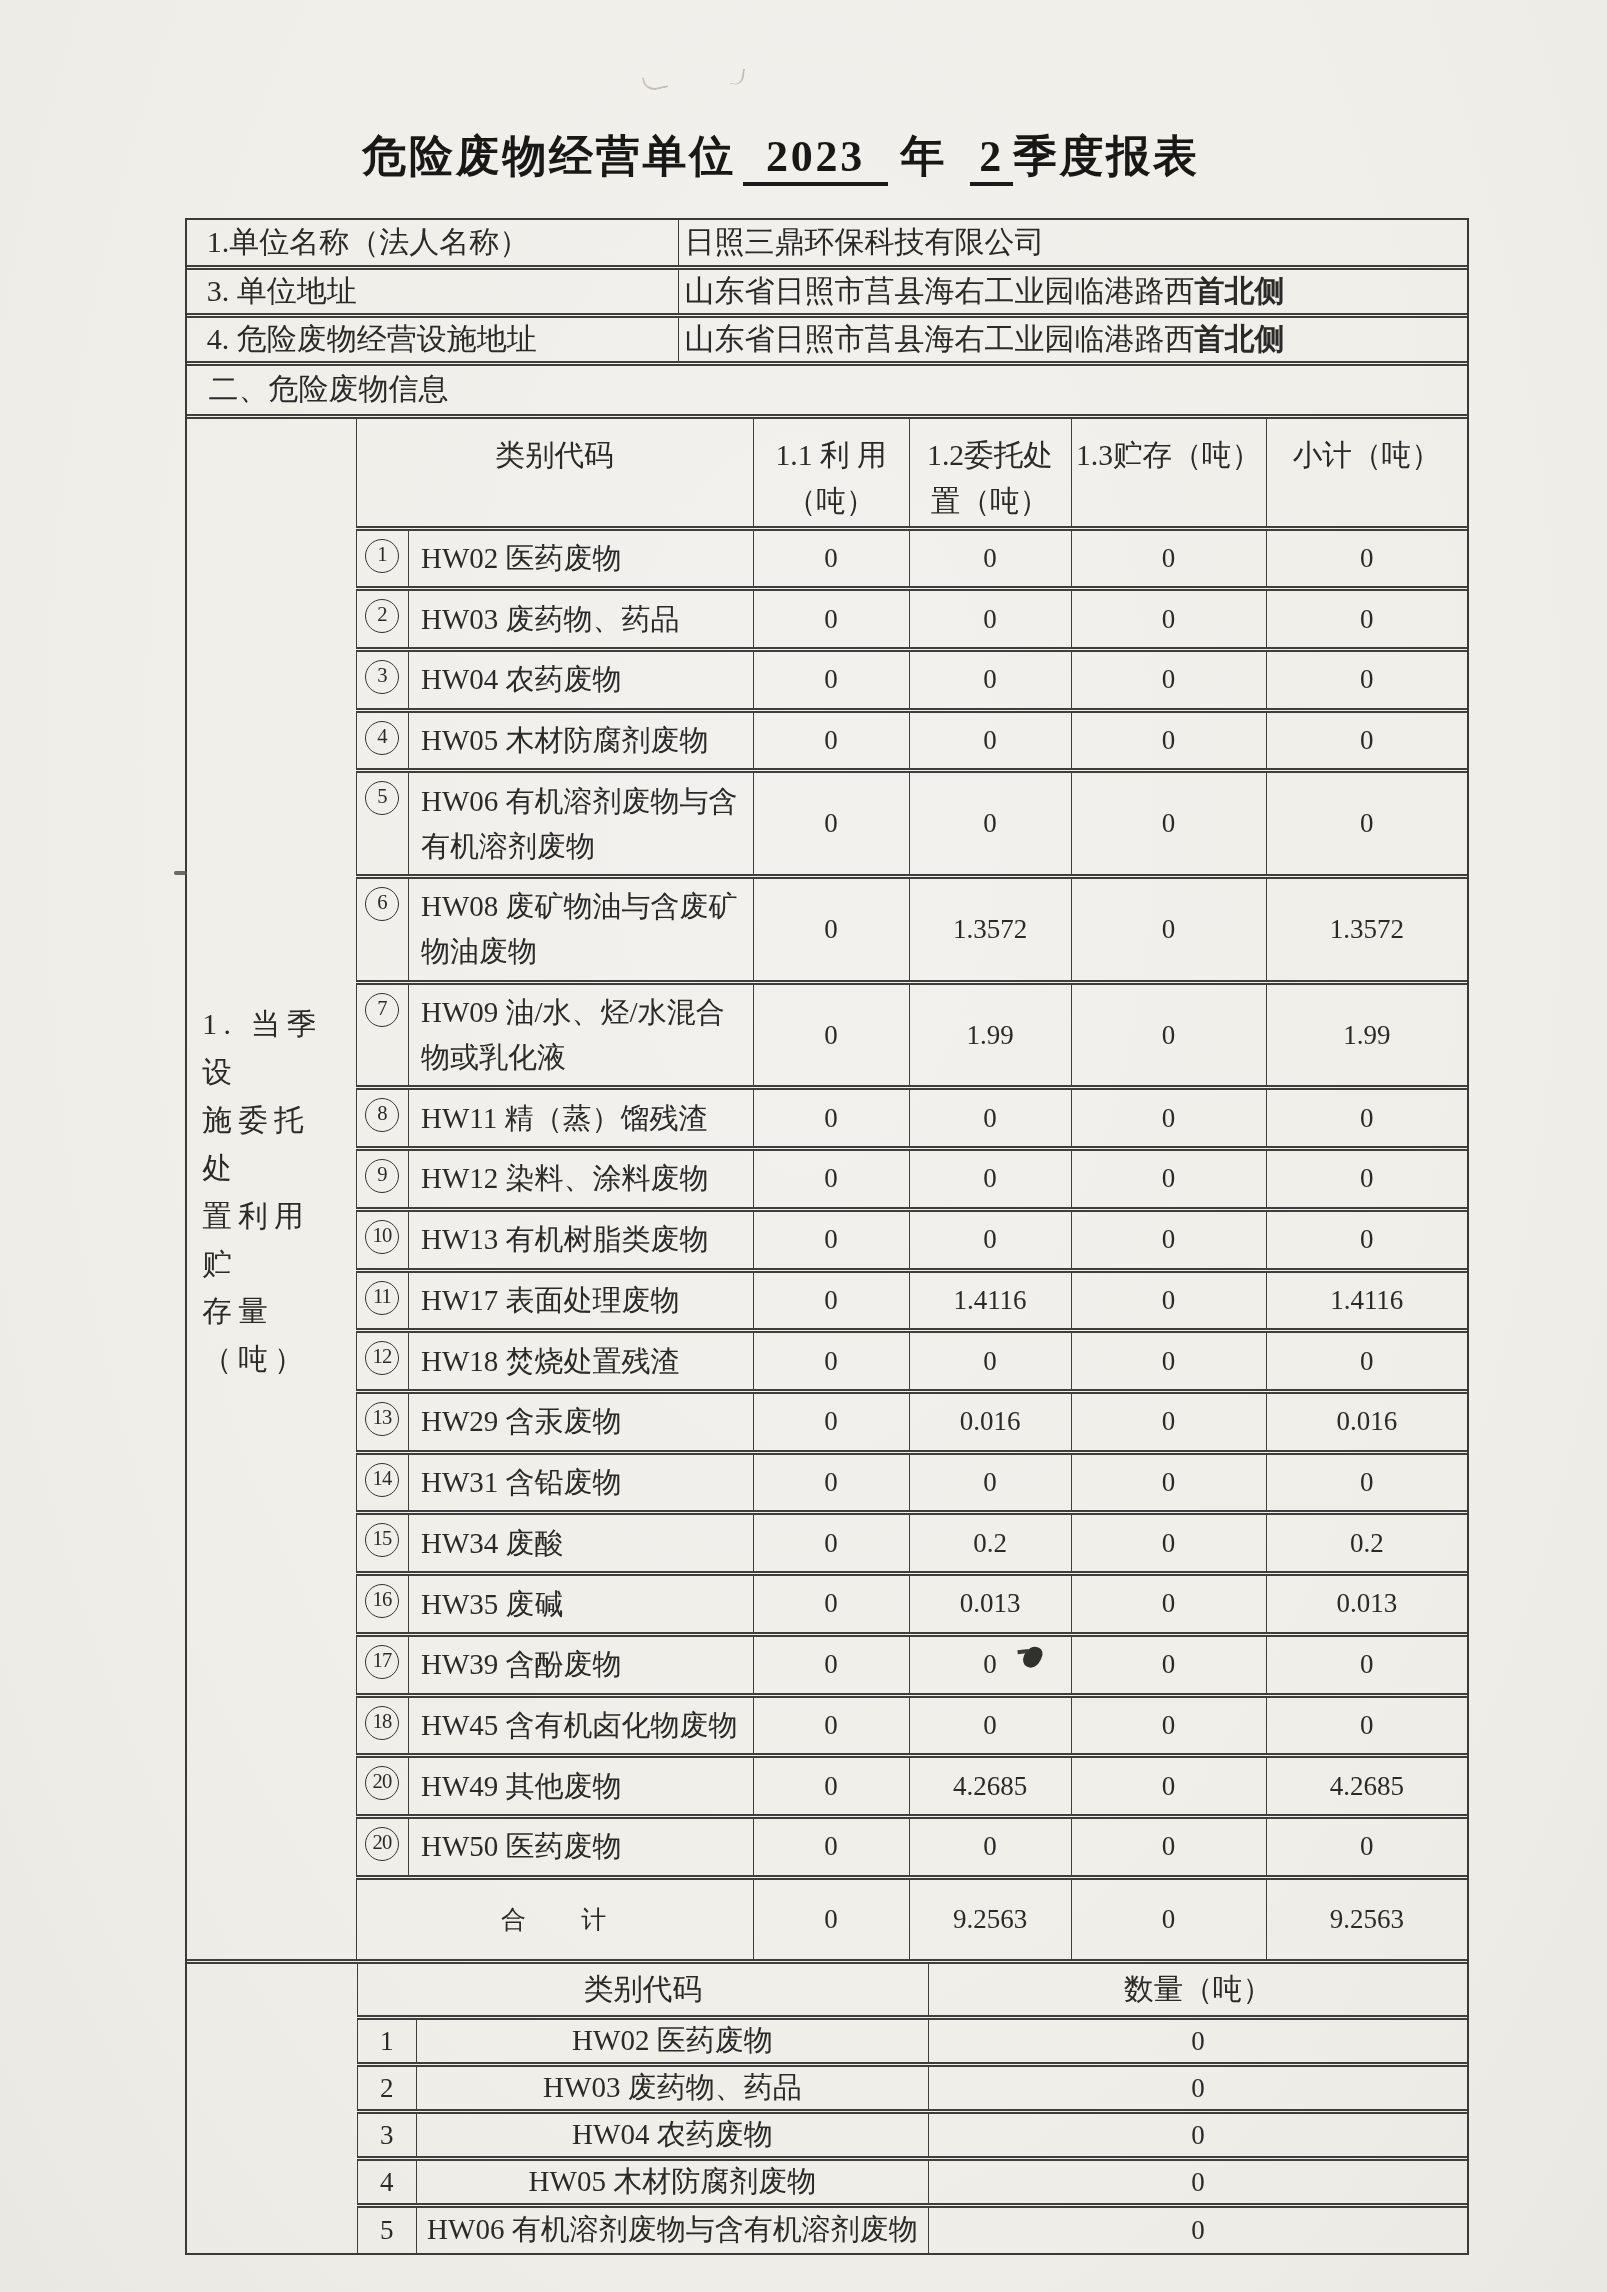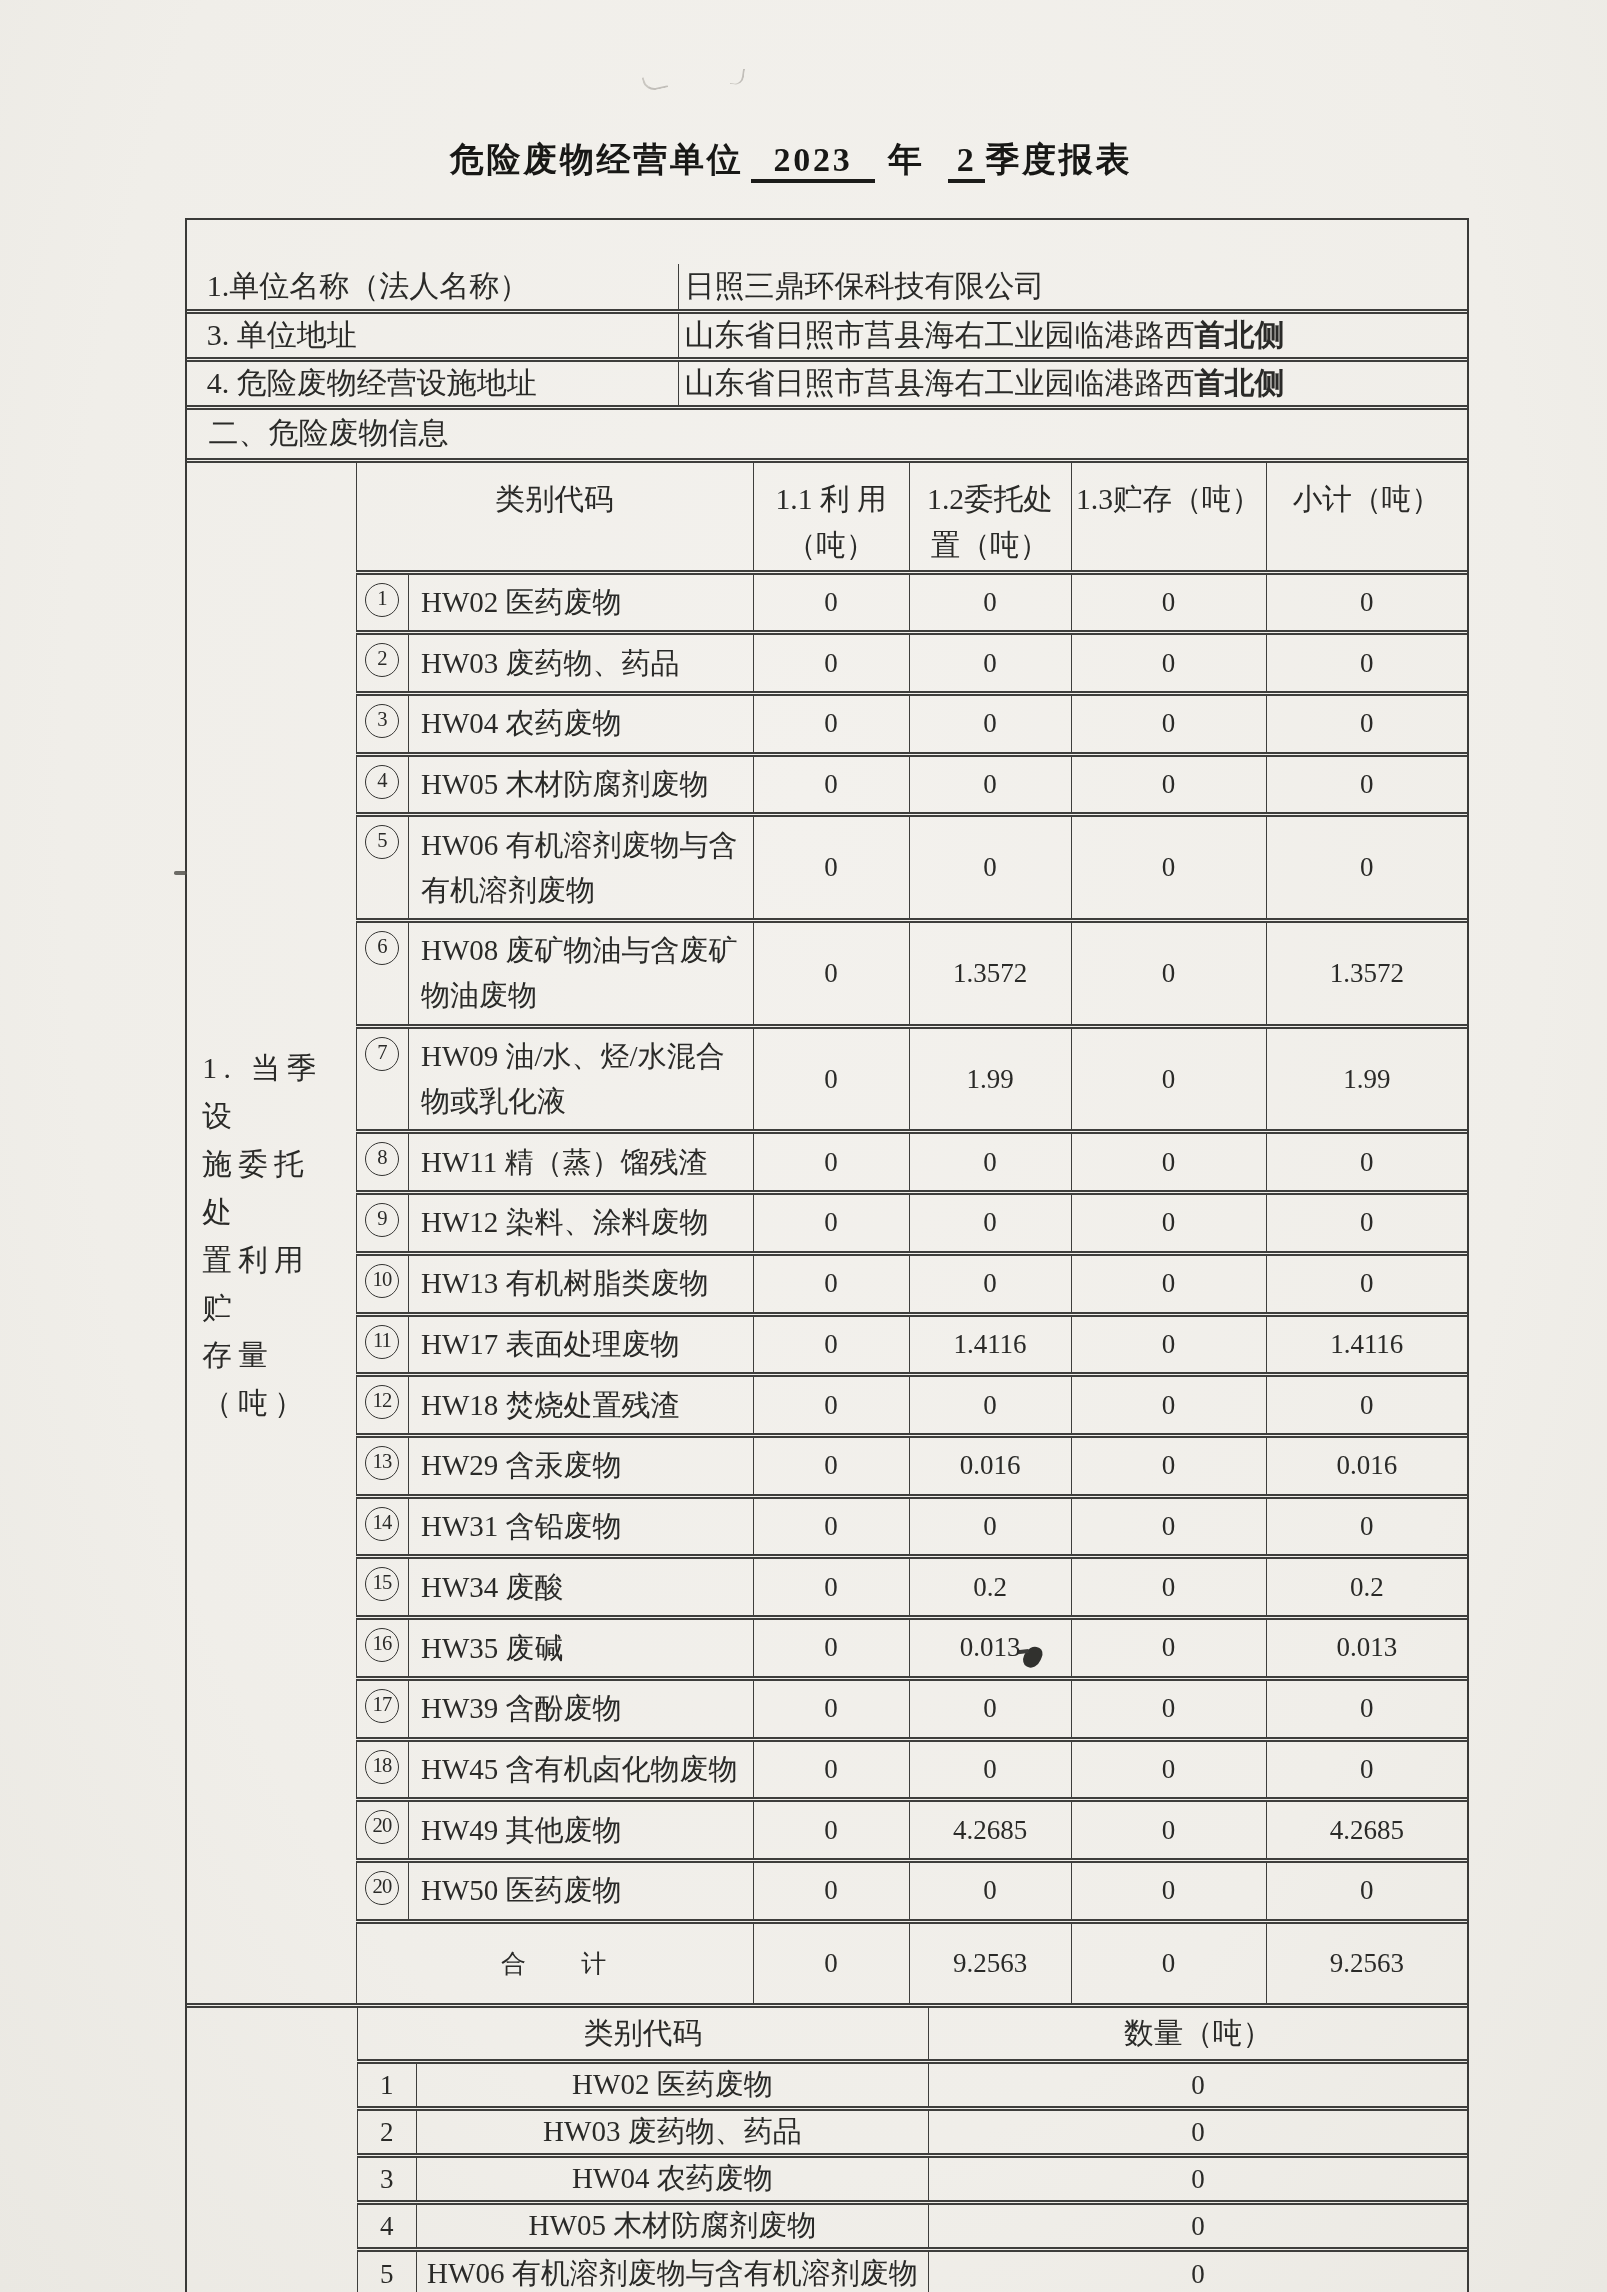--- a/index.html
+++ b/index.html
@@ -4,22 +4,22 @@
 <style>
   html,body{margin:0;padding:0;background:#d8d5d0;}
   .page{
     position:relative;width:1608px;height:2293px;overflow:hidden;
     background:radial-gradient(ellipse at 50% 35%, #f3f1ed 0%, #f0eee9 65%, #eae8e2 100%);
     font-family:"Liberation Serif","DejaVu Serif",serif;
     color:#2a2a28;
   }
   
   .title{
-    position:absolute;left:139px;top:125px;width:1280px;margin:12px;
-    text-align:center;font-size:34px;font-weight:bold;color:#181816;
+    position:absolute;left:139px;top:125px;width:1280px;margin:2px;
+    text-align:center;font-size:44px;font-weight:bold;color:#181816;
     letter-spacing:2.7px;white-space:nowrap;
   }
   .title .seg{display:inline-block;}
   .title .blank{border-bottom:4.5px solid #1c1c1a;}
   .title .blank-year{padding:0 23px;margin:0 7.2px;}
   .title .blank-quarter{padding:0 9px;margin-left:23px;}
   .title .year-label{margin-left:5.4px;}
   
   .doc{
     position:absolute;left:185px;top:218px;width:1280px;
@@ -27,21 +27,21 @@
   }
   table.t{border-collapse:collapse;table-layout:fixed;width:100%;}
   table.t td{
     border-right:1.8px solid #3e3e3c;
     border-top:5.4px double #3e3e3c;
     overflow:hidden;
   }
   table.t tr:first-child > td{border-top:none;}
   table.t td:last-child{border-right:none;}
   
-  table.info{border-bottom:5.4px double #3e3e3c;margin-top:44px;}
+  table.info{border-bottom:5.4px double #3e3e3c;}
   table.info tr{height:47px;}
   td.ilabel{padding-left:19.7px;font-size:30px;vertical-align:middle;}
   td.ival{padding-left:6px;font-size:30px;vertical-align:middle;}
   .btail{font-weight:bold;}
   
   .sect{
     height:48px;display:flex;align-items:center;
     padding-left:21.5px;font-size:30px;
     border-bottom:5.4px double #3e3e3c;
   }

